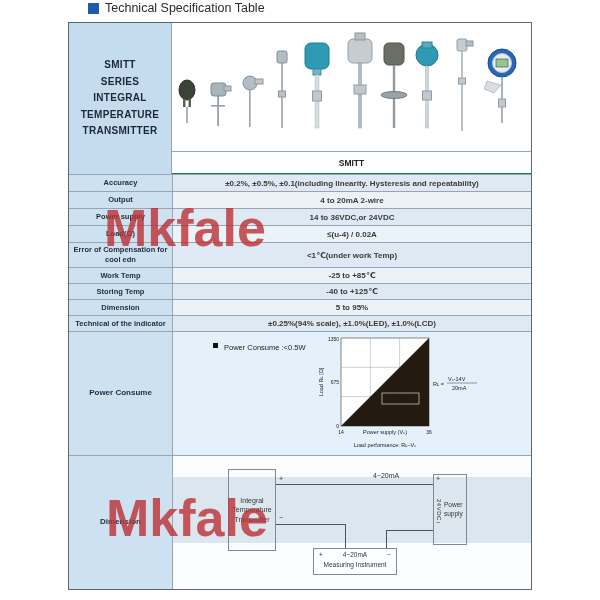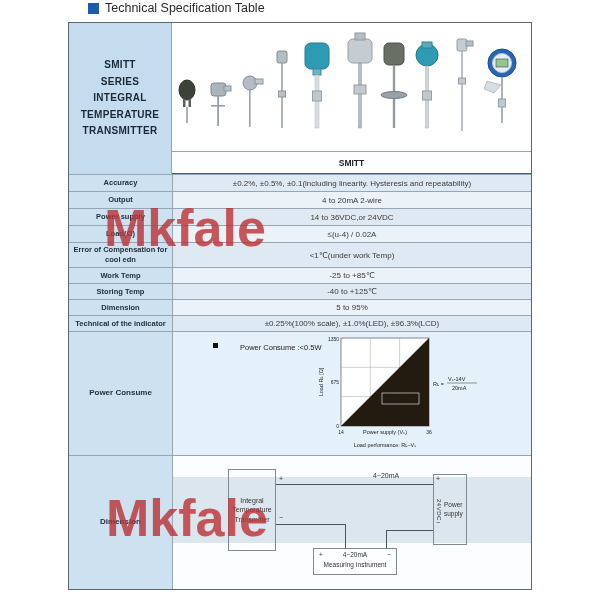--- a/index.html
+++ b/index.html
@@ -14,21 +14,21 @@
 
   
   .spec-table { position:absolute; left:68px; top:22px; width:464px;
                 border:1px solid #5a6872; background:#15803d; }
   .row { display:flex; border-top:1px solid #95a6b2; }
   .row:first-child { border-top:none; }
   .lcell { width:104px; background:#cde1f0; border-right:1px solid #95a6b2;
            display:flex; align-items:center; justify-content:center; text-align:center;
            font-weight:bold; font-size:7.5px; color:#22303c; padding:1px 3px; line-height:1.3; }
   .vcell { flex:1; display:flex; align-items:center; justify-content:center;
-           font-size:8px; color:#3a3a3a; text-align:center; padding:0 4px; }
+           font-size:8px; color:#3a3a3a; text-align:center; padding:0 4px;font-weight:bold; }
   .bg-a { background:#dfe9f3; }
   .bg-b { background:#ebf2f8; }
   .h17 { height:17px; } .h16 { height:16px; } .h25 { height:25px; }
 
   
   .top-section { display:flex; height:151px; }
   .title-cell { width:104px; background:#c5dcef; border-right:1px solid #95a6b2;
                 display:flex; align-items:center; justify-content:center; text-align:center;
                 font-weight:bold; font-size:10px; line-height:1.65; color:#1b2835;
                 white-space:pre-line; letter-spacing:.3px; }
@@ -36,21 +36,21 @@
   .images-row { height:128px; background:#fff; }
   .model-row { height:22px; border-top:1px solid #95a6b2; background:#fdfeff;
                display:flex; align-items:center; justify-content:center;
                font-weight:bold; font-size:8.5px; color:#222; }
 
   
   .pc-row { display:flex; border-top:1px solid #95a6b2; height:124px; }
   .pc-row .lcell, .dim-row .lcell { font-size:8px; }
   .pc-cell { flex:1; position:relative; background:#e4f1fa; }
   .pc-note { position:absolute; left:40px; top:11px; font-size:7.5px; color:#222;
-             display:flex; gap:22px; }
+             display:flex; gap:6px; }
   .pc-bullet { width:5px; height:5px; background:#111; display:inline-block; }
   svg.chart { position:absolute; left:138px; top:1px; }
   svg.chart text { font-family:"Liberation Sans","DejaVu Sans",sans-serif; fill:#222; }
 
   
   .dim-row { display:flex; border-top:1px solid #95a6b2; height:134px; }
   .dim-cell { flex:1; position:relative; background:#fbfdfe; overflow:hidden; }
   .dim-band { position:absolute; left:0; right:0; top:21px; height:66px; background:#dce6ee; }
   .dbox { position:absolute; border:1px solid #7d8994; }
   .tx-box { left:55px; top:13px; width:48px; height:82px; display:flex; align-items:center;
@@ -195,21 +195,21 @@
     <div class="row h16">
       <div class="lcell">Storing Temp</div>
       <div class="vcell bg-a">-40 to +125℃</div>
     </div>
     <div class="row h16">
       <div class="lcell">Dimension</div>
       <div class="vcell bg-b">5 to 95%</div>
     </div>
     <div class="row h16">
       <div class="lcell">Technical of the indicator</div>
-      <div class="vcell bg-a">±0.25%(100% scale), ±1.0%(LED), ±96.3%(LCD)</div>
+      <div class="vcell bg-a">±0.25%(94% scale), ±1.0%(LED), ±1.0%(LCD)</div>
     </div>
 
     <div class="pc-row">
       <div class="lcell">Power Consume</div>
       <div class="pc-cell">
         <div class="pc-note">
           <span class="pc-bullet"></span>
           <span>Power Consume :&lt;0.5W</span>
         </div>
         <svg class="chart" width="175" height="122" viewBox="0 0 175 122">

